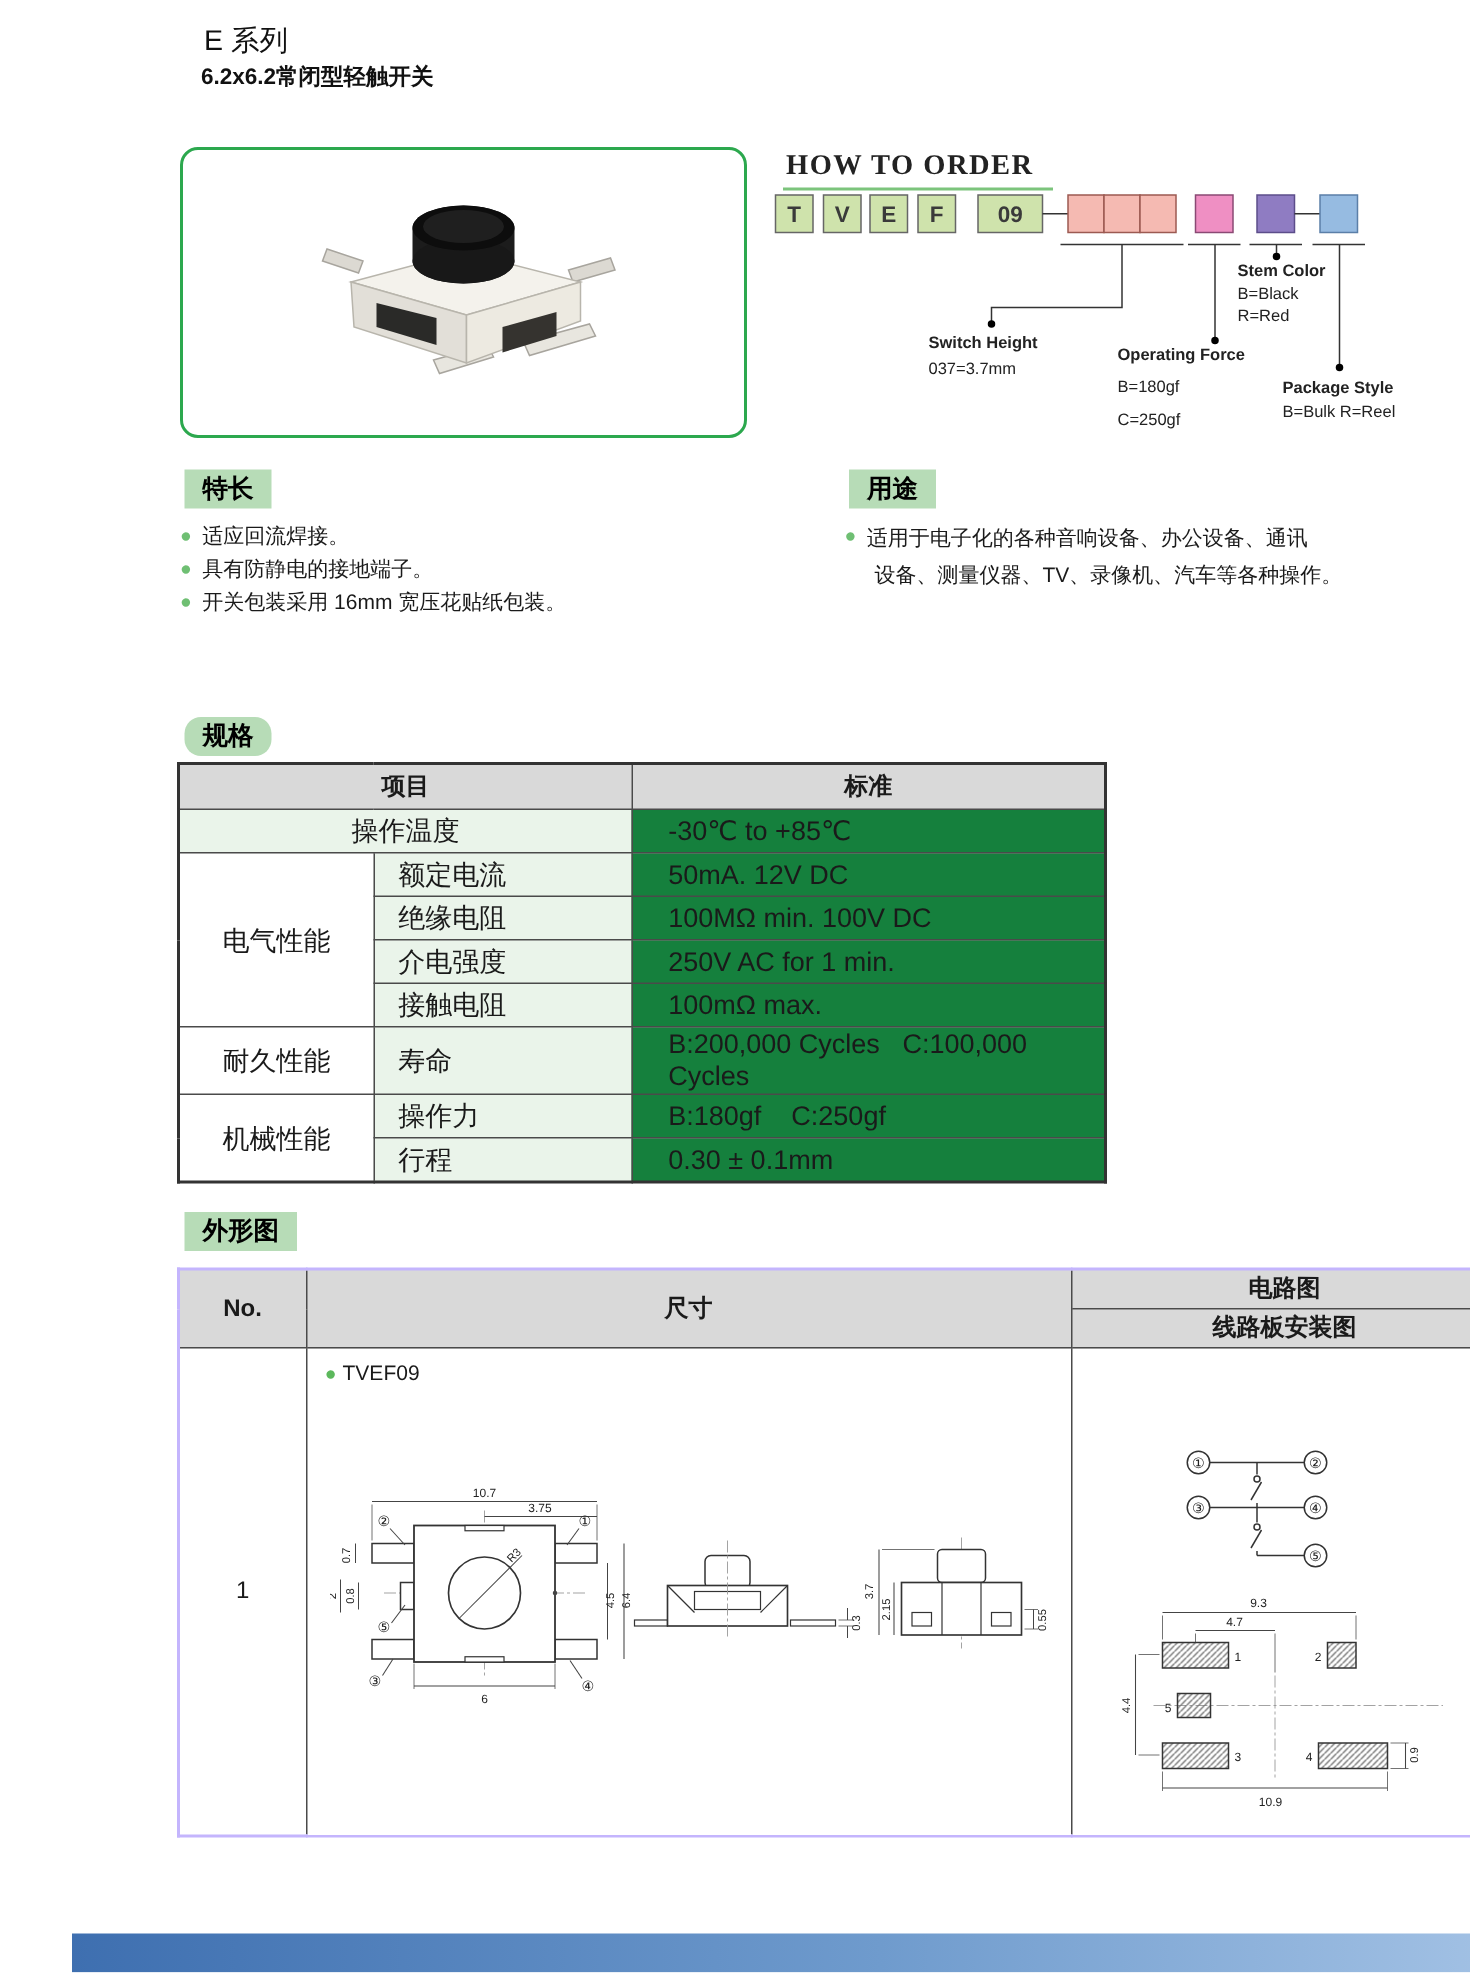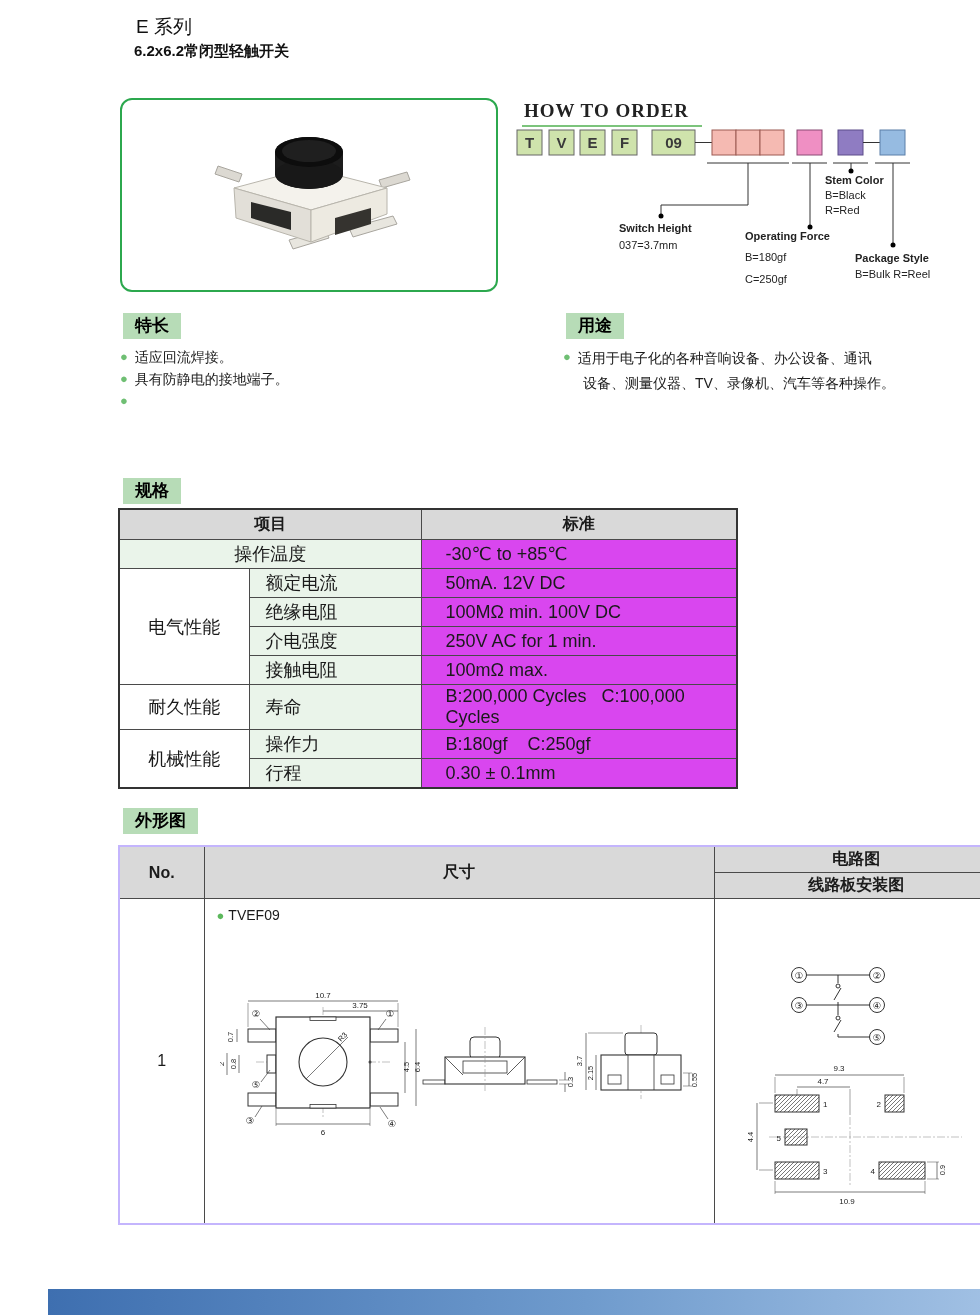--- a/index.html
+++ b/index.html
@@ -14,39 +14,39 @@
 
   .order-title{position:absolute;left:476px;top:100px;font-family:"Liberation Serif","DejaVu Serif",serif;
                font-size:19px;font-weight:bold;letter-spacing:1px;color:#222;}
   .order-underline{position:absolute;left:474px;top:125px;width:180px;height:2px;background:#7cc47c;}
   .order-svg{position:absolute;left:465px;top:128px;}
 
   .badge{position:absolute;background:#b7dcb7;color:#000000;font-size:17px;font-weight:bold;
          padding:2px 12px;line-height:22px;}
   .badge-features{left:75px;top:313px;}
   .badge-apps{left:518px;top:313px;}
-  .badge-specs{left:75px;top:478px;}
+  .badge-specs{left:75px;top:478px;border-radius:11px;}
   .badge-outline{left:75px;top:808px;}
 
   .features-list{position:absolute;left:72px;top:346px;width:360px;font-size:14px;line-height:22px;}
   .features-list .row{display:flex;align-items:flex-start;}
   .bullet{color:#6fbf73;font-size:13px;margin-right:7px;line-height:22px;}
   .apps-block{position:absolute;left:515px;top:346px;width:400px;font-size:14px;line-height:25px;}
   .apps-block .row{display:flex;align-items:flex-start;}
   .apps-line2{padding-left:20px;}
 
   .spec-table-wrap{position:absolute;left:70px;top:508px;}
   table.spec{border-collapse:collapse;width:618px;table-layout:fixed;border:2px solid #333;}
   table.spec th,table.spec td{border:1px solid #4a4a4a;font-size:18px;}
   table.spec th{background:#d9d9d9;font-size:16px;font-weight:bold;height:27px;text-align:center;}
   table.spec td{height:26px;}
   td.group{text-align:center;background:#fff;}
   td.item{background:#eaf4ea;padding-left:16px;}
   td.temp{background:#eaf4ea;text-align:center;}
-  td.value{padding-left:24px;background:#d946ef;}
+  td.value{padding-left:24px;background:#15803d;}
 
   .outline-table-wrap{position:absolute;left:70px;top:845px;}
   table.outline{border-collapse:collapse;width:880px;table-layout:fixed;border:2px solid #c4b5fd;}
   table.outline td{border:1px solid #4a4a4a;}
   td.oh{background:#d9d9d9;text-align:center;font-size:16px;font-weight:bold;height:23px;}
   td.no-cell{text-align:center;font-size:16px;background:#fff;}
   td.dim-cell{position:relative;height:322px;background:#fff;vertical-align:top;}
   td.right-cell{position:relative;background:#fff;vertical-align:top;}
   .partno{position:absolute;left:12px;top:8px;font-size:14px;display:flex;align-items:center;}
   .partno .dot{color:#5cb85c;font-size:13px;margin-right:4px;}
@@ -146,20 +146,21 @@
     <div class="row">
         <span class="bullet">●</span>
         <span>适应回流焊接。</span>
       </div>
     <div class="row">
         <span class="bullet">●</span>
         <span>具有防静电的接地端子。</span>
       </div>
     <div class="row">
         <span class="bullet">●</span>
+        <span>开关包装采用 16mm 宽压花贴纸包装。</span>
       </div>
   </div>
 
   <div class="badge badge-apps">用途</div>
   <div class="apps-block">
     <div class="row">
         <span class="bullet">●</span>
         <span>适用于电子化的各种音响设备、办公设备、通讯</span>
       </div>
     <div class="apps-line2">设备、测量仪器、TV、录像机、汽车等各种操作。</div>

